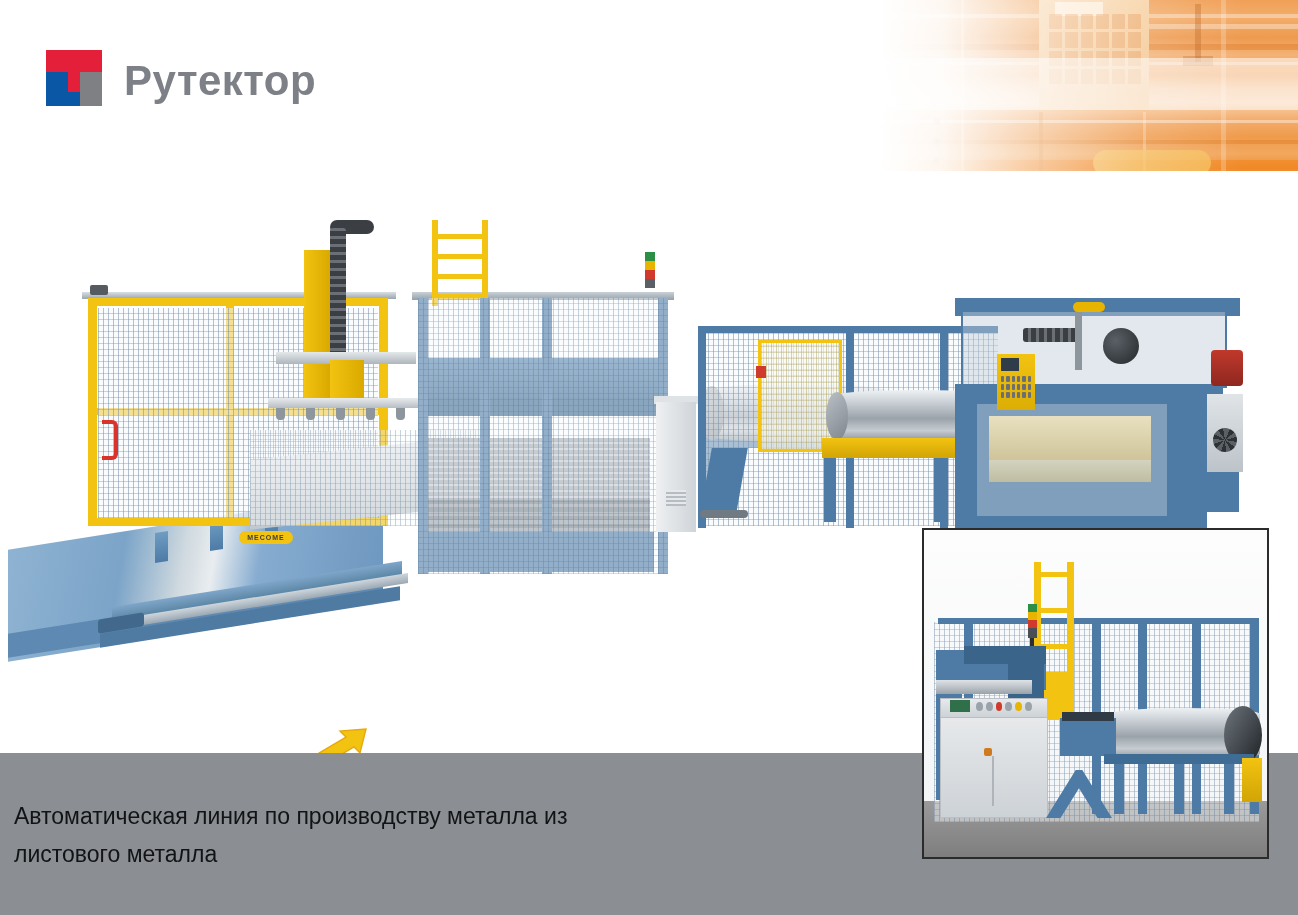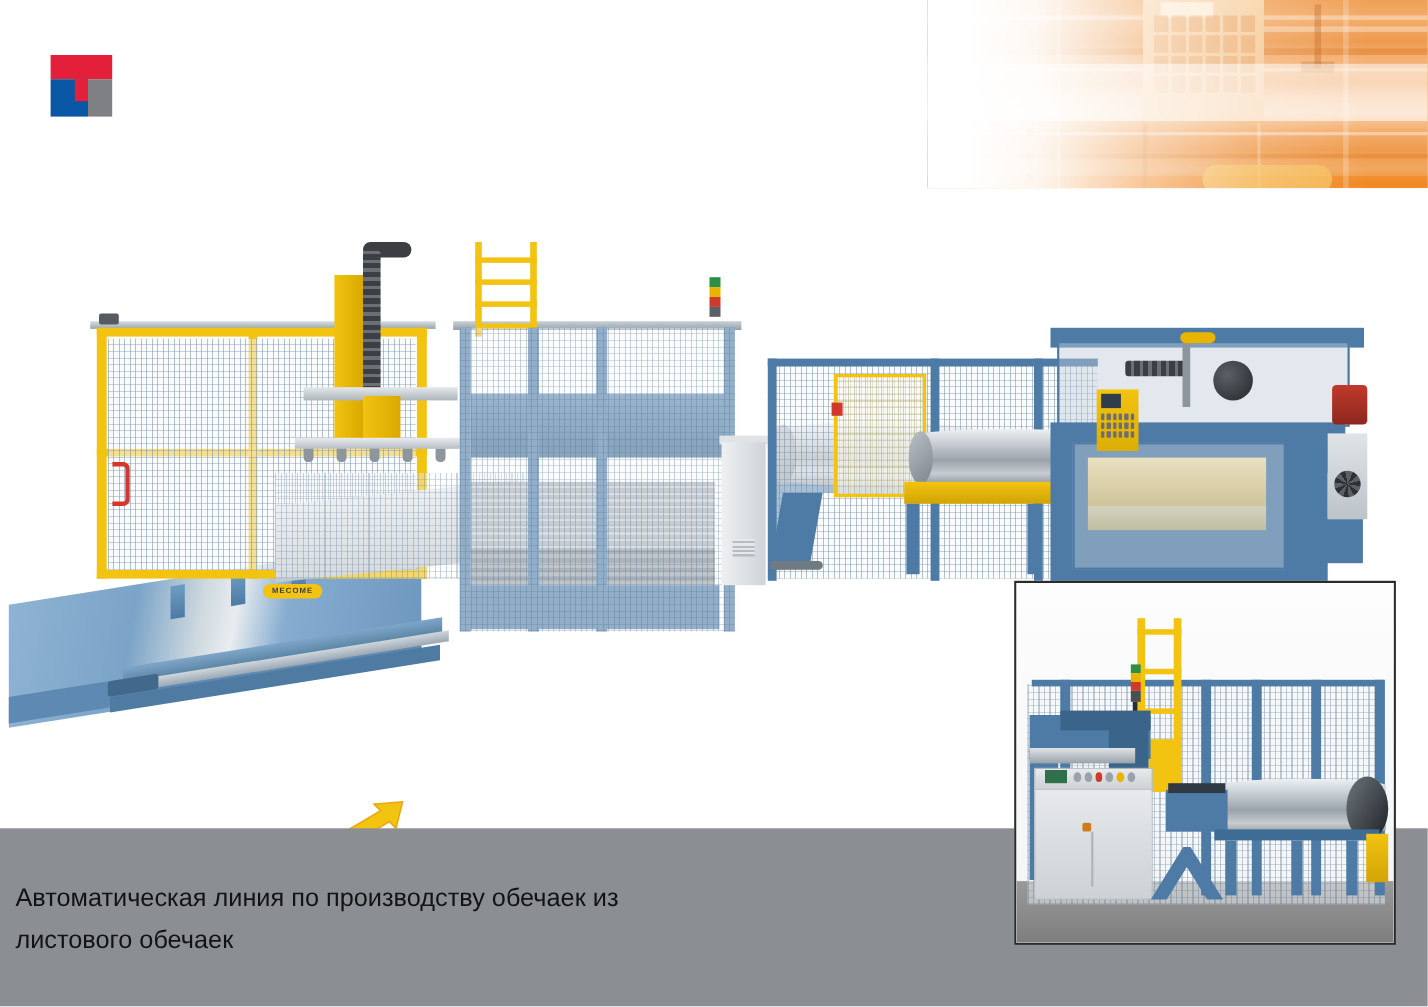--- a/index.html
+++ b/index.html
@@ -278,20 +278,21 @@
     <div class="hp-fade"></div>
   </div>
 
 
   <div class="logo">
     <span class="sq red-top"></span>
     <span class="sq blue"></span>
     <span class="sq gray"></span>
     <span class="sq stem"></span>
   </div>
+  <div class="logo-text">Рутектор</div>
 
   <div class="photo">
 
     <div class="pc tbl-top"></div>
     <div class="pc tbl-front"></div>
     <div class="pc tbl-rail"></div>
     <div class="pc tbl-rail2"></div>
     <div class="pc tbl-base"></div>
     <div class="pc tbl-foot"></div>
     <span class="stop s1"></span>
@@ -425,22 +426,22 @@
       <span style="position:absolute;left:252px;top:96px;width:36px;height:78px;background:linear-gradient(180deg,#e0e4e7,#bcc3c9);"></span>
       <span style="position:absolute;left:258px;top:130px;width:24px;height:24px;border-radius:50%;background:repeating-conic-gradient(#5a6066 0 25deg,#2d3135 25deg 50deg);"></span>
       <span class="rm-body" style="left:244px;top:174px;width:40px;height:40px;"></span>
     </div>
     <div class="badge right">MECOME</div>
 
   </div>
 
   <div class="caption-band"></div>
   <div class="caption-text">
-    <div>Автоматическая линия по производству обечаек из</div>
-    <div>листового обечаек</div>
+    <div>Автоматическая линия по производству металла из</div>
+    <div>листового металла</div>
   </div>
 
   <div class="inset">
     <div class="in in-wall"></div>
     <div class="in in-floor"></div>
 
     <div class="in mesh" style="left:10px;top:92px;width:325px;height:200px;opacity:.85;"></div>
     <div class="in" style="left:14px;top:88px;width:320px;height:6px;background:#4d7ba6;"></div>
     <div class="in" style="left:40px;top:88px;width:9px;height:196px;background:#4d7ba6;"></div>
     <div class="in" style="left:168px;top:88px;width:9px;height:196px;background:#4d7ba6;"></div>

